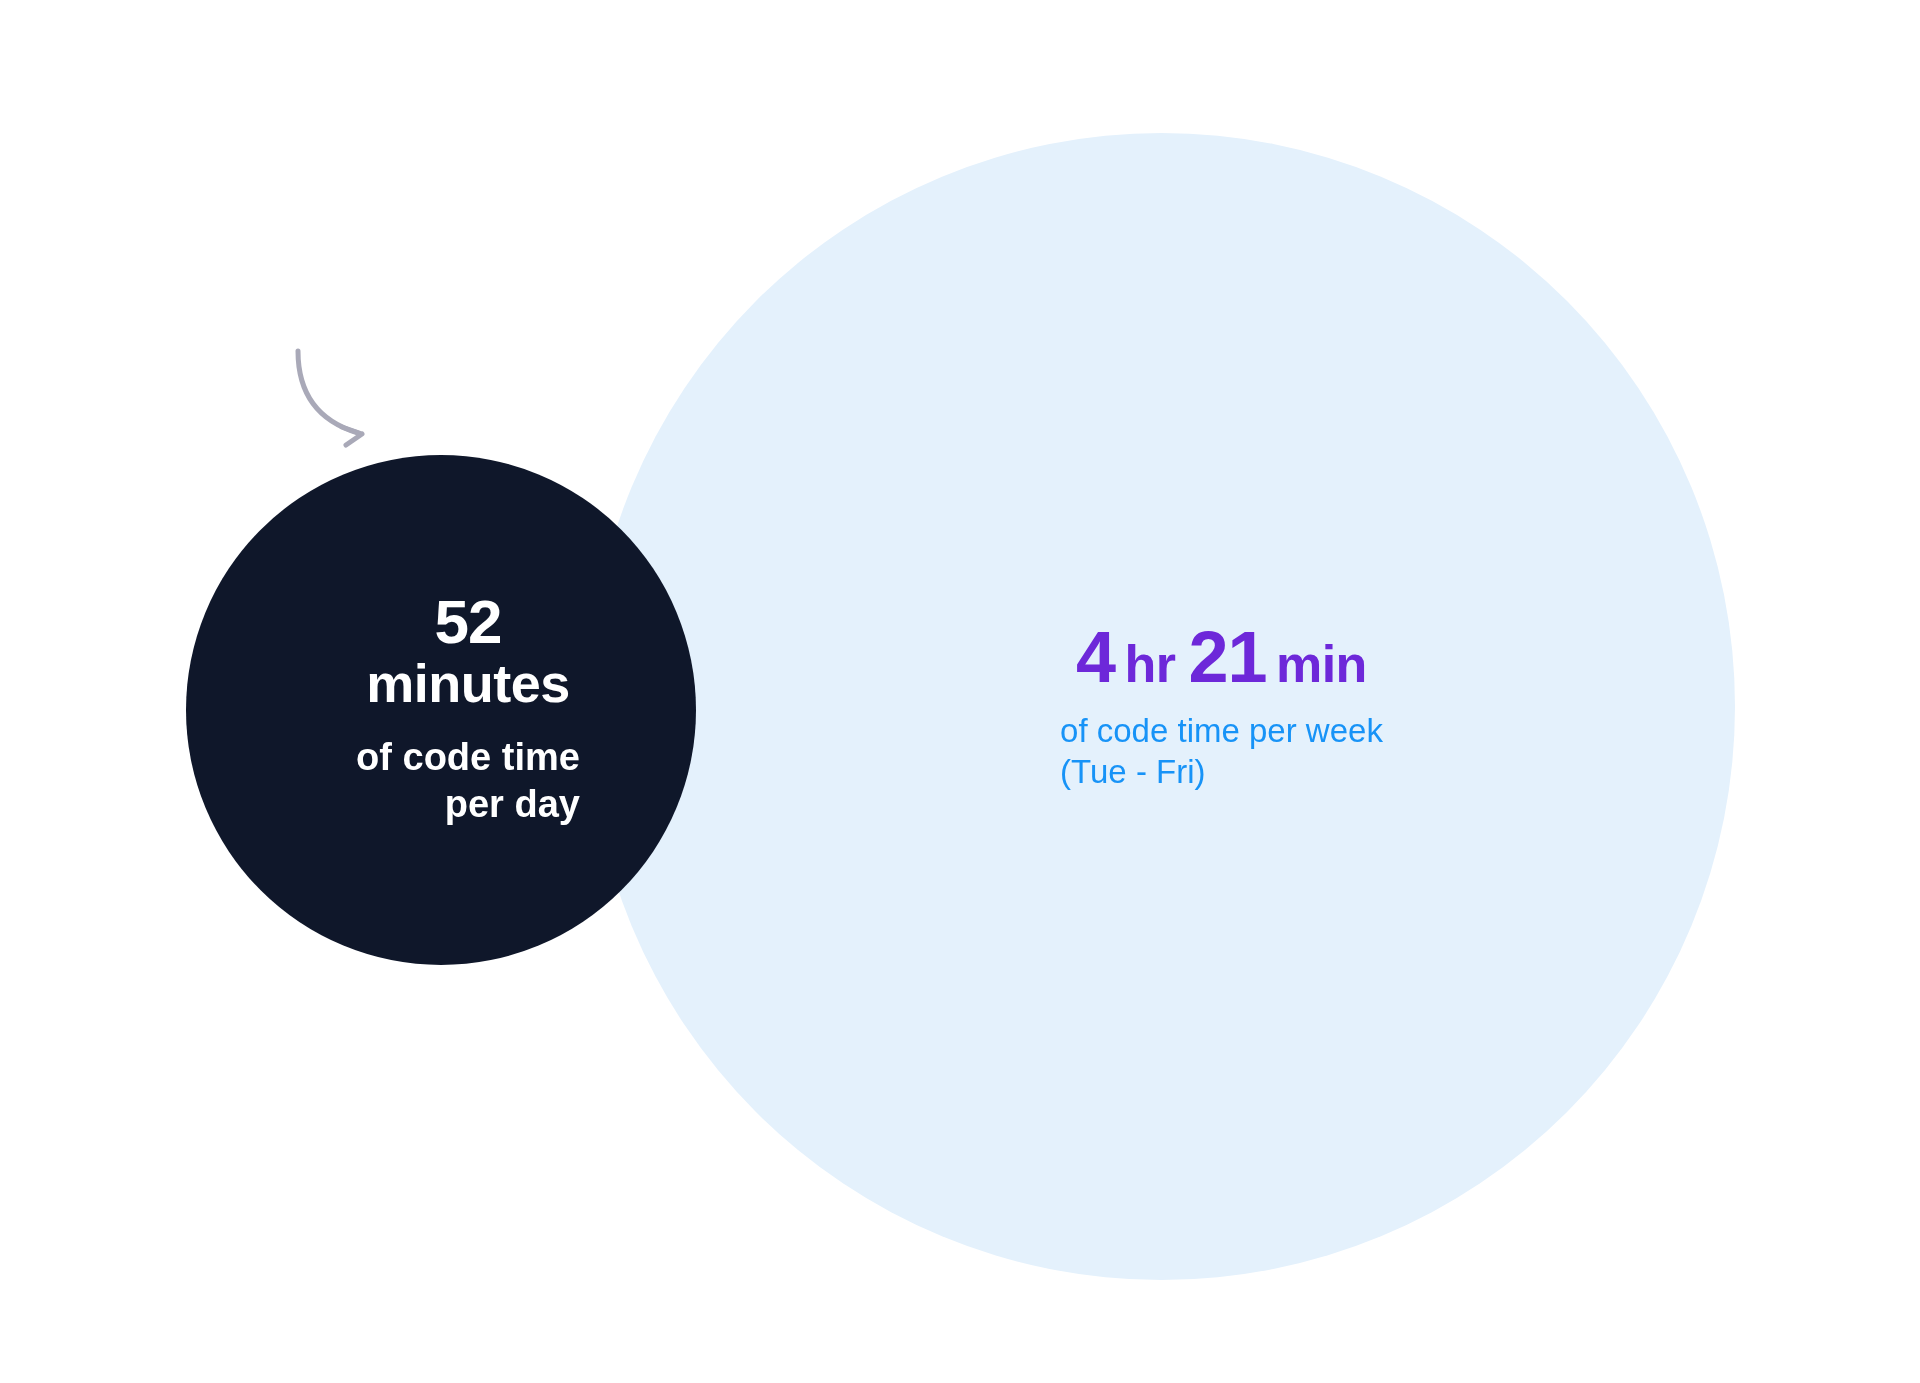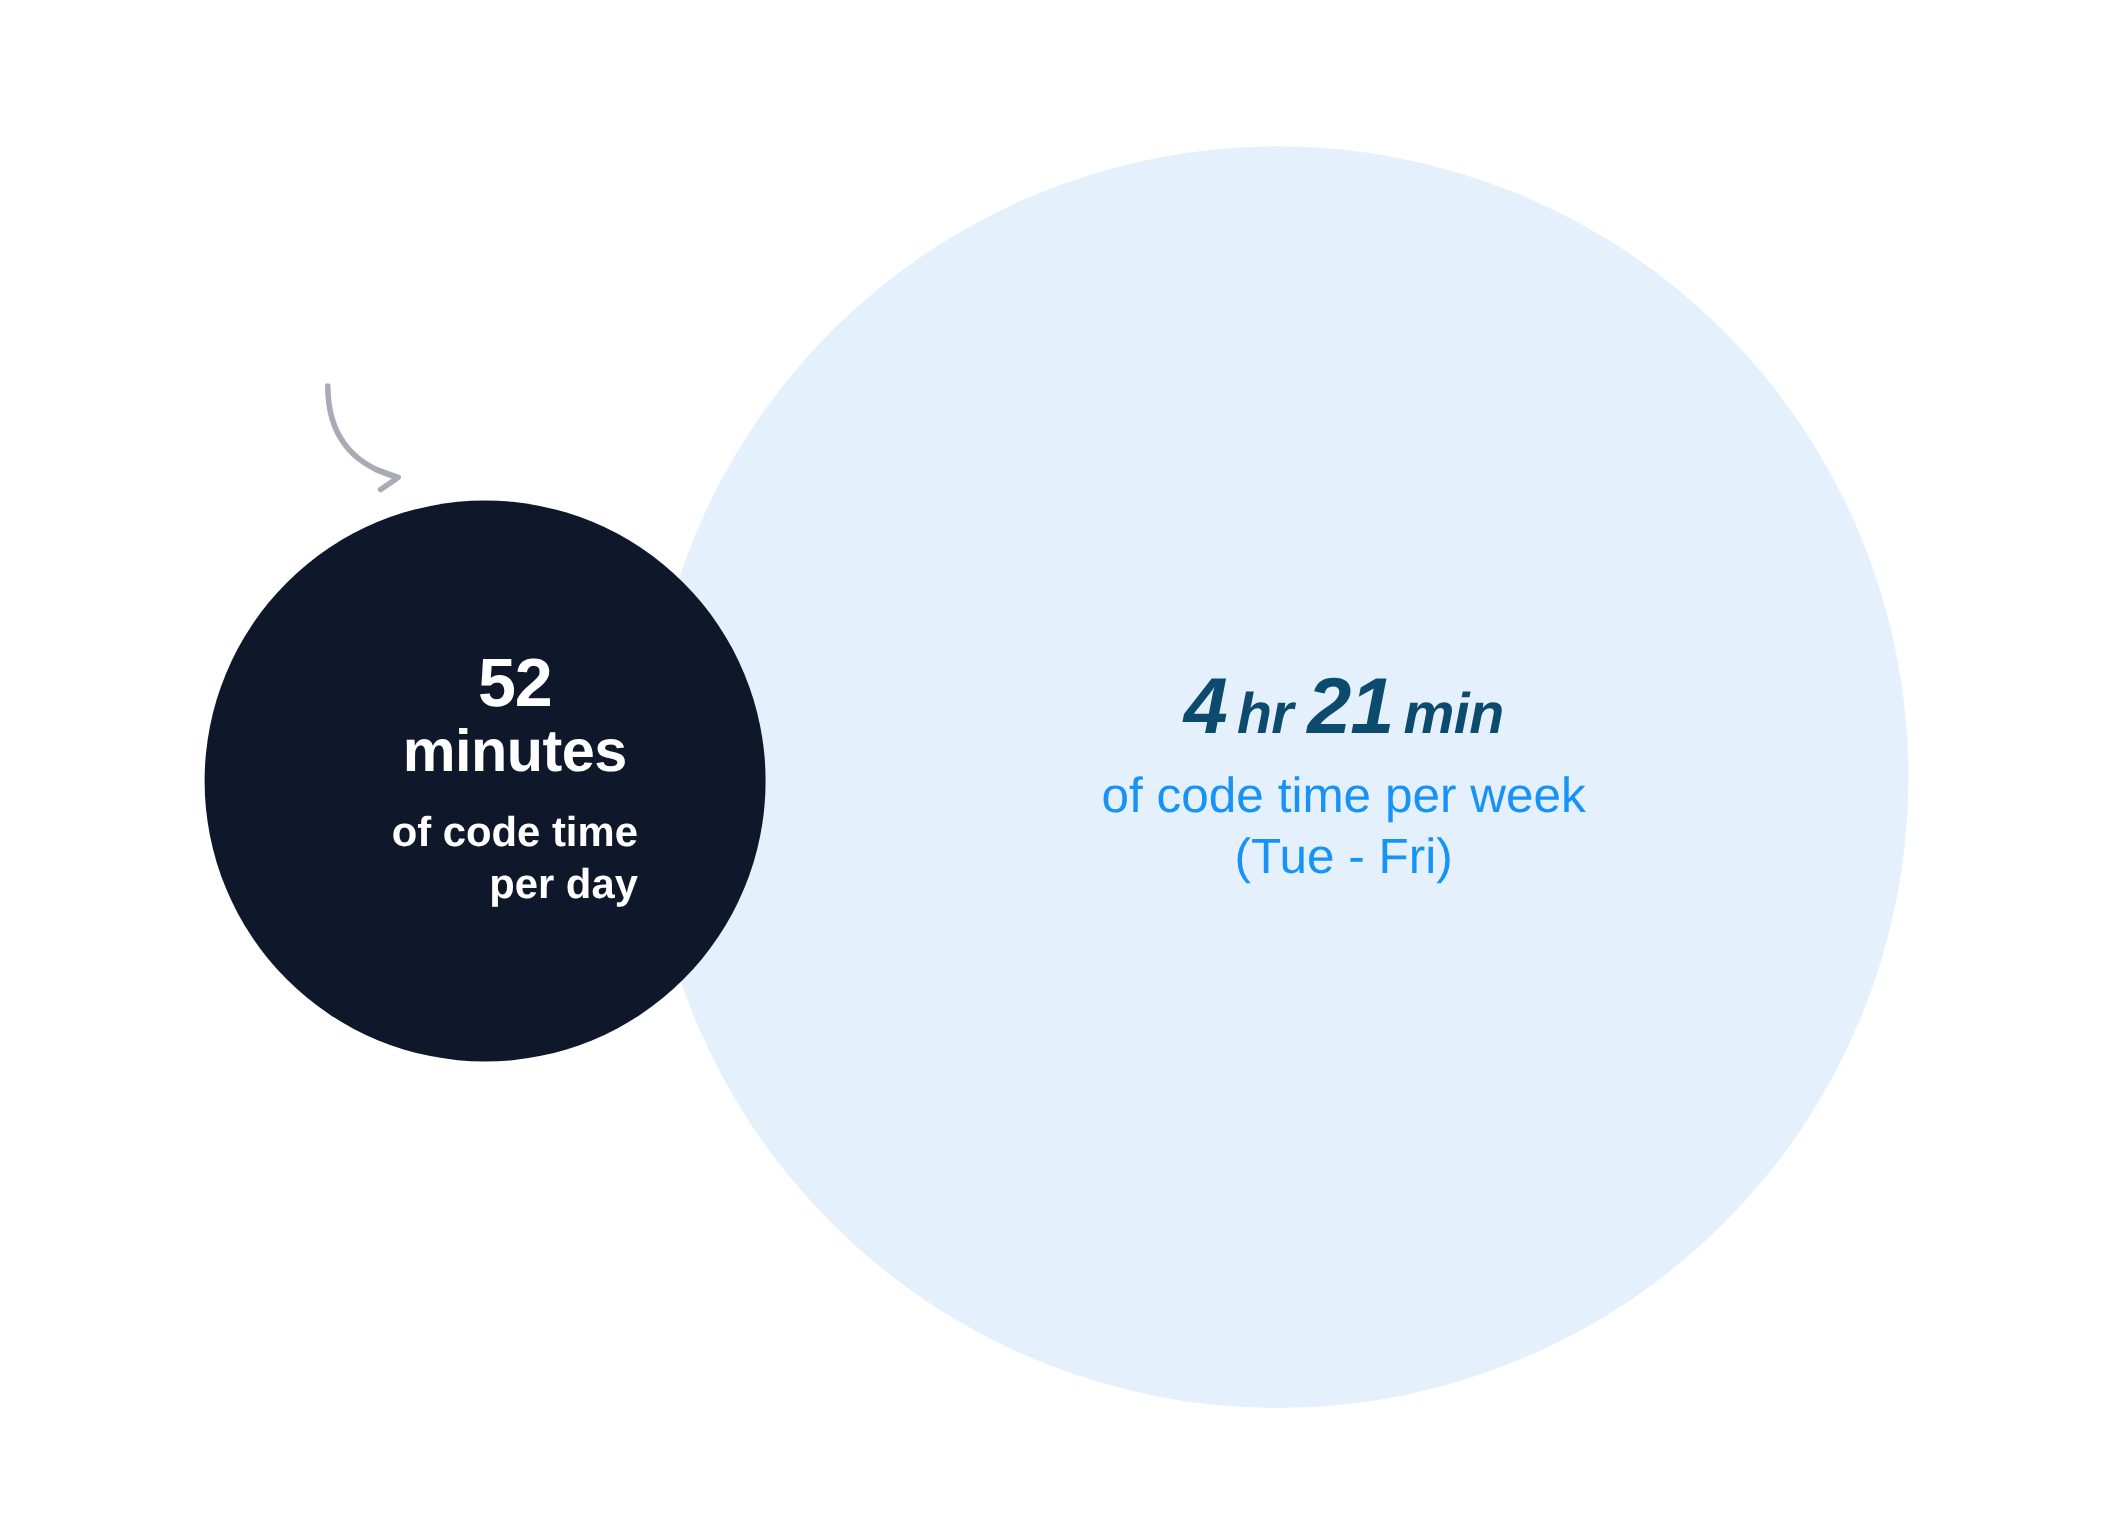--- a/index.html
+++ b/index.html
@@ -33,42 +33,40 @@
     border-radius: 50%;
     background: #E4F1FC;
     display: flex;
     flex-direction: column;
     align-items: center;
     justify-content: center;
     box-sizing: border-box;
     padding-left: 120px;
   }
   .week-headline {
-    color: #0c4a6e;
+    color: #6d28d9;
     font-weight: bold;
     line-height: 1.05;
     white-space: nowrap;
     text-align: right;
     margin-bottom: 14px;
-    font-style: italic;
   }
   .week-headline .num {
     font-size: 72px;
     letter-spacing: -1px;
   }
   .week-headline .unit {
     font-size: 52px;
     letter-spacing: -0.5px;
   }
   .week-sub {
     color: #1793F7;
-    font-size: 45px;
+    font-size: 33px;
     font-weight: normal;
     line-height: 1.25;
-    text-align: center;
     white-space: nowrap;
   }
 
   
   .circle-day {
     position: absolute;
     left: 186px;
     top: 455px;
     width: 510px;
     height: 510px;

